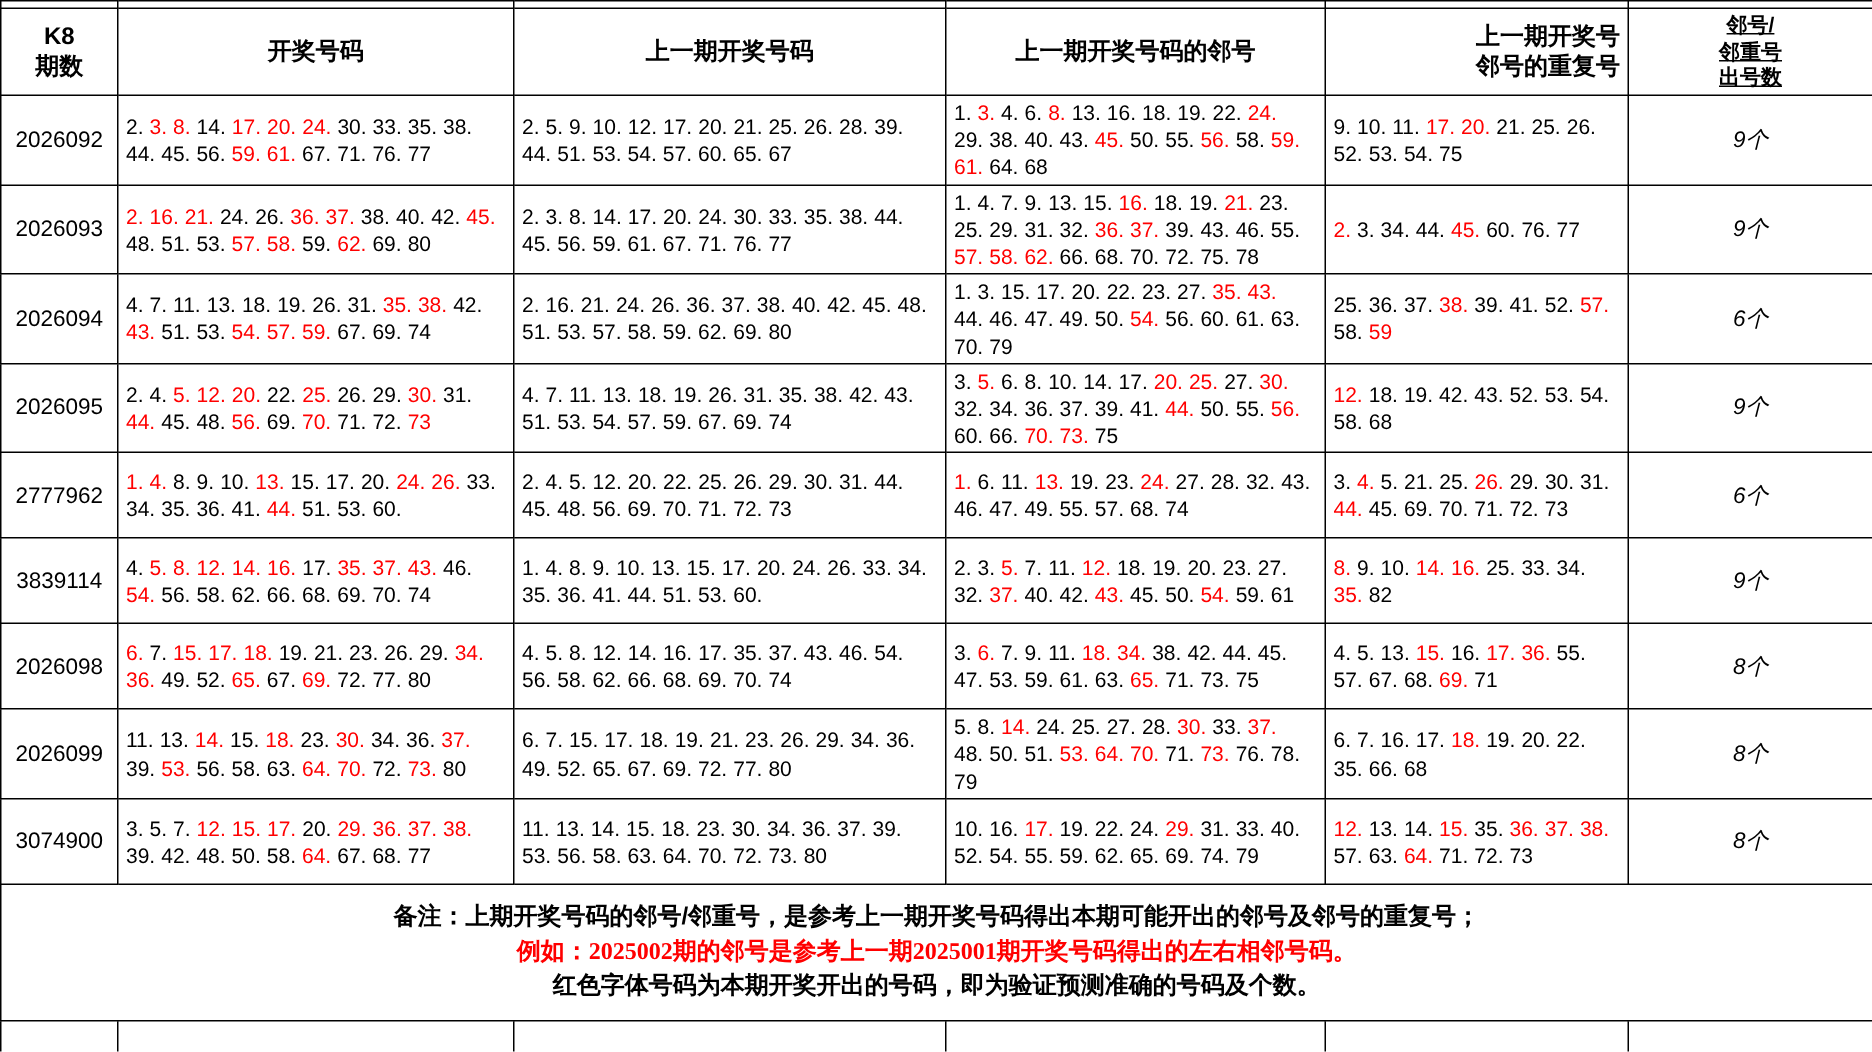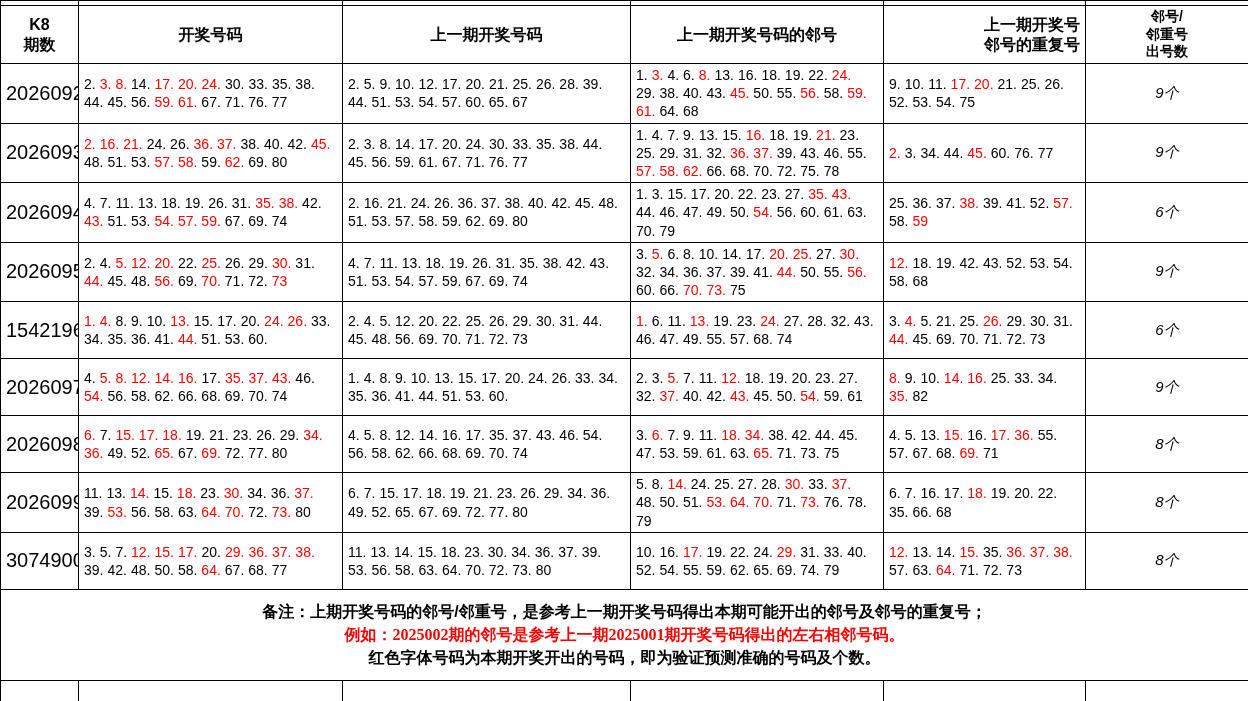--- a/index.html
+++ b/index.html
@@ -5,23 +5,23 @@
   html,body { margin:0; padding:0; background:#ffffff; }
   body { width:1248px; height:701px; overflow:hidden;
          font-family:"Liberation Sans","DejaVu Sans",sans-serif; color:#000; }
   table.sheet { border-collapse:collapse; width:1248px; table-layout:fixed; background:#fff; }
   td, th { border:1px solid #000; padding:2px 5px; vertical-align:middle; overflow:hidden; }
   tr.sliver-row td { height:4px; padding:0; }
   tr.header-row { height:58px;margin-left:36px; }
   tr.header-row th { font-weight:bold; font-size:16px; text-align:center;
                      white-space:pre-line; line-height:1.25; }
   tr.header-row th.hdr-left { text-align:right; }
-  tr.header-row th.hdr-small { font-size:14px; }
+  tr.header-row th.hdr-small { font-size:14px;text-decoration:underline; }
   tr.data-row { height:57px; }
-  td.c-period { text-align:center; font-size:20px; }
+  td.c-period { text-align:center; font-size:15px; }
   td.c-nums { font-size:14px; line-height:1.3; text-align:left; }
   td.c-count { text-align:center; font-size:15px;font-style:italic; }
   .num { display:inline-block; margin-right:4px; }
   .red { color:var(--red,#ff0000); }
   td.notes-cell { height:74px; text-align:center; font-weight:bold; font-size:16px;
                   line-height:1.45; padding:8px 8px; }
   .notes-line { white-space:nowrap; }
   .notes-line.red-line { color:var(--red,#ff0000);font-family:Liberation Serif, serif; }
   tr.bottom-row td { height:42px; }
 </style>
@@ -91,30 +91,30 @@
   <tr class="data-row">
     <td class="c-period">2026095</td>
     <td class="c-nums"><span class="num">2.</span><span class="num">4.</span><span class="num red">5.</span><span class="num red">12.</span><span class="num red">20.</span><span class="num">22.</span><span class="num red">25.</span><span class="num">26.</span><span class="num">29.</span><span class="num red">30.</span><span class="num">31.</span><span class="num red">44.</span><span class="num">45.</span><span class="num">48.</span><span class="num red">56.</span><span class="num">69.</span><span class="num red">70.</span><span class="num">71.</span><span class="num">72.</span><span class="num red">73</span></td>
     <td class="c-nums"><span class="num">4.</span><span class="num">7.</span><span class="num">11.</span><span class="num">13.</span><span class="num">18.</span><span class="num">19.</span><span class="num">26.</span><span class="num">31.</span><span class="num">35.</span><span class="num">38.</span><span class="num">42.</span><span class="num">43.</span><span class="num">51.</span><span class="num">53.</span><span class="num">54.</span><span class="num">57.</span><span class="num">59.</span><span class="num">67.</span><span class="num">69.</span><span class="num">74</span></td>
     <td class="c-nums"><span class="num">3.</span><span class="num red">5.</span><span class="num">6.</span><span class="num">8.</span><span class="num">10.</span><span class="num">14.</span><span class="num">17.</span><span class="num red">20.</span><span class="num red">25.</span><span class="num">27.</span><span class="num red">30.</span><span class="num">32.</span><span class="num">34.</span><span class="num">36.</span><span class="num">37.</span><span class="num">39.</span><span class="num">41.</span><span class="num red">44.</span><span class="num">50.</span><span class="num">55.</span><span class="num red">56.</span><span class="num">60.</span><span class="num">66.</span><span class="num red">70.</span><span class="num red">73.</span><span class="num">75</span></td>
     <td class="c-nums"><span class="num red">12.</span><span class="num">18.</span><span class="num">19.</span><span class="num">42.</span><span class="num">43.</span><span class="num">52.</span><span class="num">53.</span><span class="num">54.</span><span class="num">58.</span><span class="num">68</span></td>
     <td class="c-count">9个</td>
   </tr>
 
   <tr class="data-row">
-    <td class="c-period">1542196</td>
+    <td class="c-period">2777962</td>
     <td class="c-nums"><span class="num red">1.</span><span class="num red">4.</span><span class="num">8.</span><span class="num">9.</span><span class="num">10.</span><span class="num red">13.</span><span class="num">15.</span><span class="num">17.</span><span class="num">20.</span><span class="num red">24.</span><span class="num red">26.</span><span class="num">33.</span><span class="num">34.</span><span class="num">35.</span><span class="num">36.</span><span class="num">41.</span><span class="num red">44.</span><span class="num">51.</span><span class="num">53.</span><span class="num">60.</span></td>
     <td class="c-nums"><span class="num">2.</span><span class="num">4.</span><span class="num">5.</span><span class="num">12.</span><span class="num">20.</span><span class="num">22.</span><span class="num">25.</span><span class="num">26.</span><span class="num">29.</span><span class="num">30.</span><span class="num">31.</span><span class="num">44.</span><span class="num">45.</span><span class="num">48.</span><span class="num">56.</span><span class="num">69.</span><span class="num">70.</span><span class="num">71.</span><span class="num">72.</span><span class="num">73</span></td>
     <td class="c-nums"><span class="num red">1.</span><span class="num">6.</span><span class="num">11.</span><span class="num red">13.</span><span class="num">19.</span><span class="num">23.</span><span class="num red">24.</span><span class="num">27.</span><span class="num">28.</span><span class="num">32.</span><span class="num">43.</span><span class="num">46.</span><span class="num">47.</span><span class="num">49.</span><span class="num">55.</span><span class="num">57.</span><span class="num">68.</span><span class="num">74</span></td>
     <td class="c-nums"><span class="num">3.</span><span class="num red">4.</span><span class="num">5.</span><span class="num">21.</span><span class="num">25.</span><span class="num red">26.</span><span class="num">29.</span><span class="num">30.</span><span class="num">31.</span><span class="num red">44.</span><span class="num">45.</span><span class="num">69.</span><span class="num">70.</span><span class="num">71.</span><span class="num">72.</span><span class="num">73</span></td>
     <td class="c-count">6个</td>
   </tr>
 
   <tr class="data-row">
-    <td class="c-period">2026097</td>
+    <td class="c-period">3839114</td>
     <td class="c-nums"><span class="num">4.</span><span class="num red">5.</span><span class="num red">8.</span><span class="num red">12.</span><span class="num red">14.</span><span class="num red">16.</span><span class="num">17.</span><span class="num red">35.</span><span class="num red">37.</span><span class="num red">43.</span><span class="num">46.</span><span class="num red">54.</span><span class="num">56.</span><span class="num">58.</span><span class="num">62.</span><span class="num">66.</span><span class="num">68.</span><span class="num">69.</span><span class="num">70.</span><span class="num">74</span></td>
     <td class="c-nums"><span class="num">1.</span><span class="num">4.</span><span class="num">8.</span><span class="num">9.</span><span class="num">10.</span><span class="num">13.</span><span class="num">15.</span><span class="num">17.</span><span class="num">20.</span><span class="num">24.</span><span class="num">26.</span><span class="num">33.</span><span class="num">34.</span><span class="num">35.</span><span class="num">36.</span><span class="num">41.</span><span class="num">44.</span><span class="num">51.</span><span class="num">53.</span><span class="num">60.</span></td>
     <td class="c-nums"><span class="num">2.</span><span class="num">3.</span><span class="num red">5.</span><span class="num">7.</span><span class="num">11.</span><span class="num red">12.</span><span class="num">18.</span><span class="num">19.</span><span class="num">20.</span><span class="num">23.</span><span class="num">27.</span><span class="num">32.</span><span class="num red">37.</span><span class="num">40.</span><span class="num">42.</span><span class="num red">43.</span><span class="num">45.</span><span class="num">50.</span><span class="num red">54.</span><span class="num">59.</span><span class="num">61</span></td>
     <td class="c-nums"><span class="num red">8.</span><span class="num">9.</span><span class="num">10.</span><span class="num red">14.</span><span class="num red">16.</span><span class="num">25.</span><span class="num">33.</span><span class="num">34.</span><span class="num red">35.</span><span class="num">82</span></td>
     <td class="c-count">9个</td>
   </tr>
 
   <tr class="data-row">
     <td class="c-period">2026098</td>
     <td class="c-nums"><span class="num red">6.</span><span class="num">7.</span><span class="num red">15.</span><span class="num red">17.</span><span class="num red">18.</span><span class="num">19.</span><span class="num">21.</span><span class="num">23.</span><span class="num">26.</span><span class="num">29.</span><span class="num red">34.</span><span class="num red">36.</span><span class="num">49.</span><span class="num">52.</span><span class="num red">65.</span><span class="num">67.</span><span class="num red">69.</span><span class="num">72.</span><span class="num">77.</span><span class="num">80</span></td>

